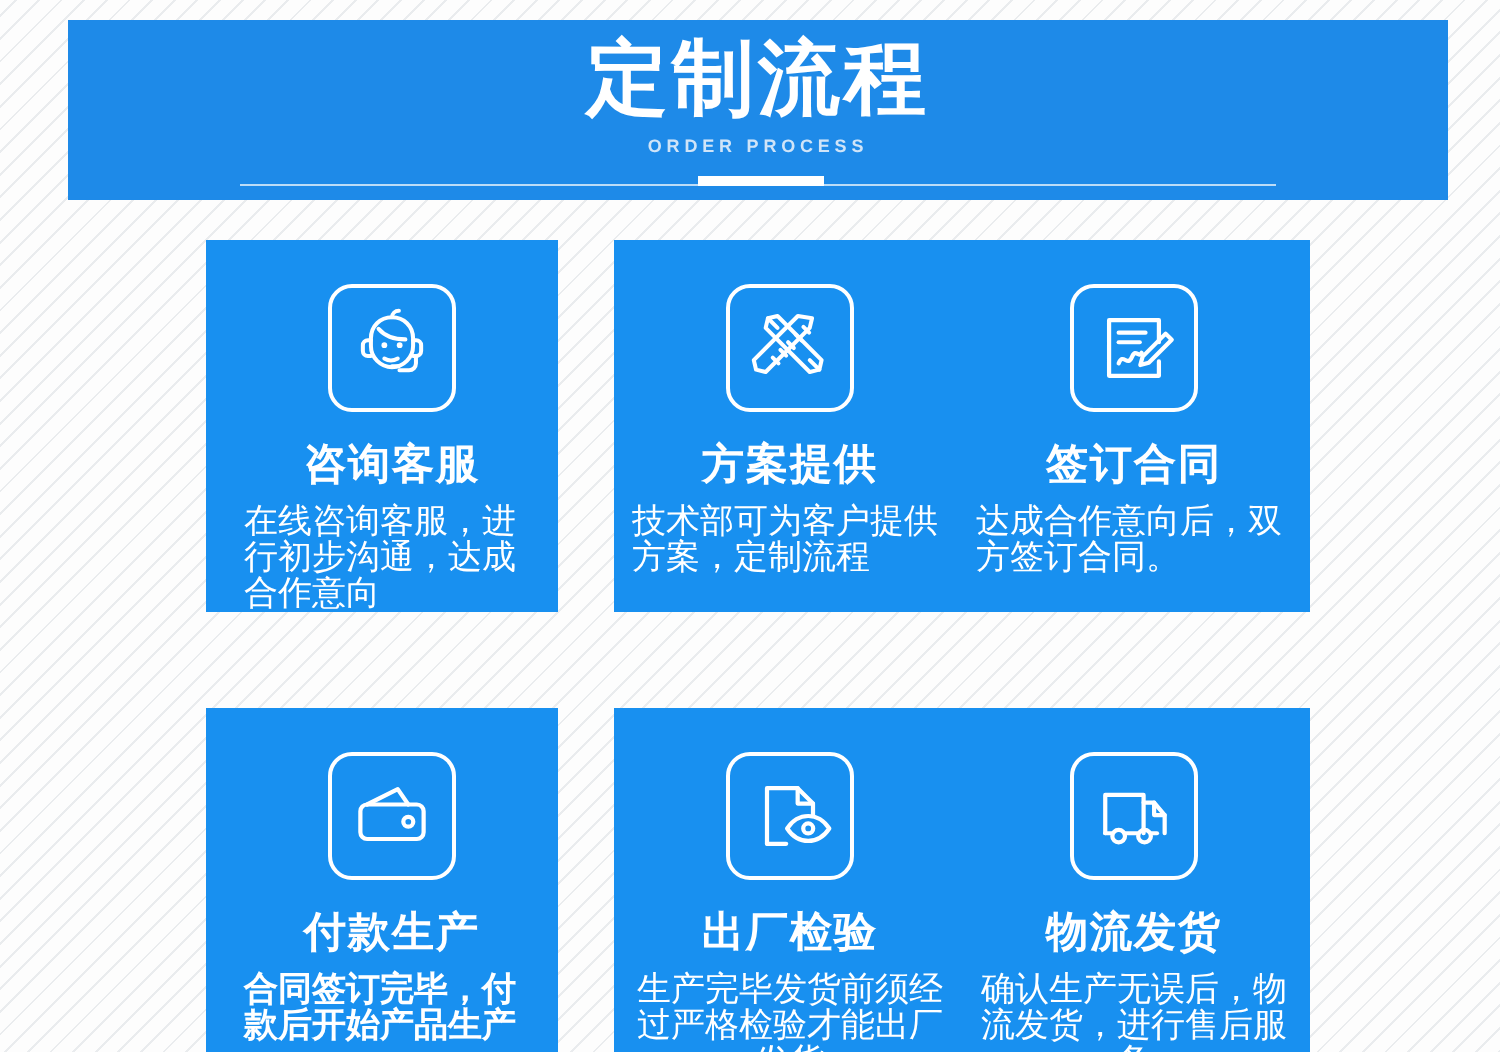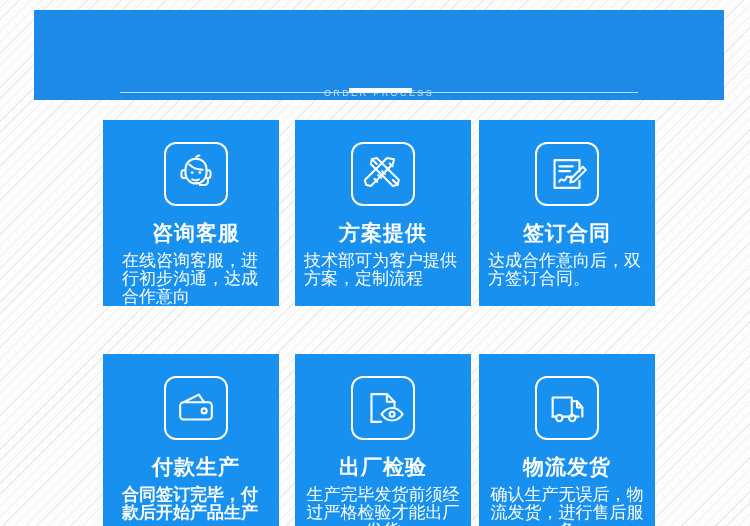--- a/index.html
+++ b/index.html
@@ -57,23 +57,22 @@
   .banner-sub {
     position: absolute;
     left: 0;
     right: 0;
     top: 58px;
     text-align: center;
     color: #cfe4f8;
     font-size: 9px;
     line-height: 11px;
     letter-spacing: 2.4px;
-    font-weight: normal;
+    font-weight: bold;
     white-space: nowrap;
-    margin-top: 20px;
   }
   .banner-rule {
     position: absolute;
     left: 86px;
     width: 518px;
     top: 82px;
     height: 1px;
     background: #bcdcf7;
   }
   .banner-rule-center {
@@ -96,21 +95,21 @@
   .card {
     position: absolute;
     width: 176px;
     background: #1890f0;
     box-sizing: border-box;
     overflow: hidden;
   }
   .card.r0 { top: 0px;   height: 186px; }
   .card.r1 { top: 202px; height: 190px; margin-top: 32px; }
   .card.c0 { left: 0px; padding-left: 10px; }
-  .card.c1 { left: 192px; }
+  .card.c1 { left: 204px; }
   .card.c2 { left: 376px; }
 
   .icon-wrap {
     width: 100%;
     display: flex;
     justify-content: center;
     padding-top: 22px;
     box-sizing: border-box;
   }
   .icon-box {
@@ -147,20 +146,21 @@
   }
   .card.r1 .card-desc { text-align: center; }
   .card.r1.c0 .card-desc { text-align: left; font-weight: bold; }
 </style>
 </head>
 <body>
 
 <div id="page-root">
 
   <div class="banner">
+    <div class="banner-title">定制流程</div>
     <div class="banner-sub">ORDER PROCESS</div>
     <div class="banner-rule"></div>
     <div class="banner-rule-center"></div>
   </div>
 
   <div class="grid">
 
     <div class="card r0 c0">
       <div class="icon-wrap">
         <div class="icon-box">

